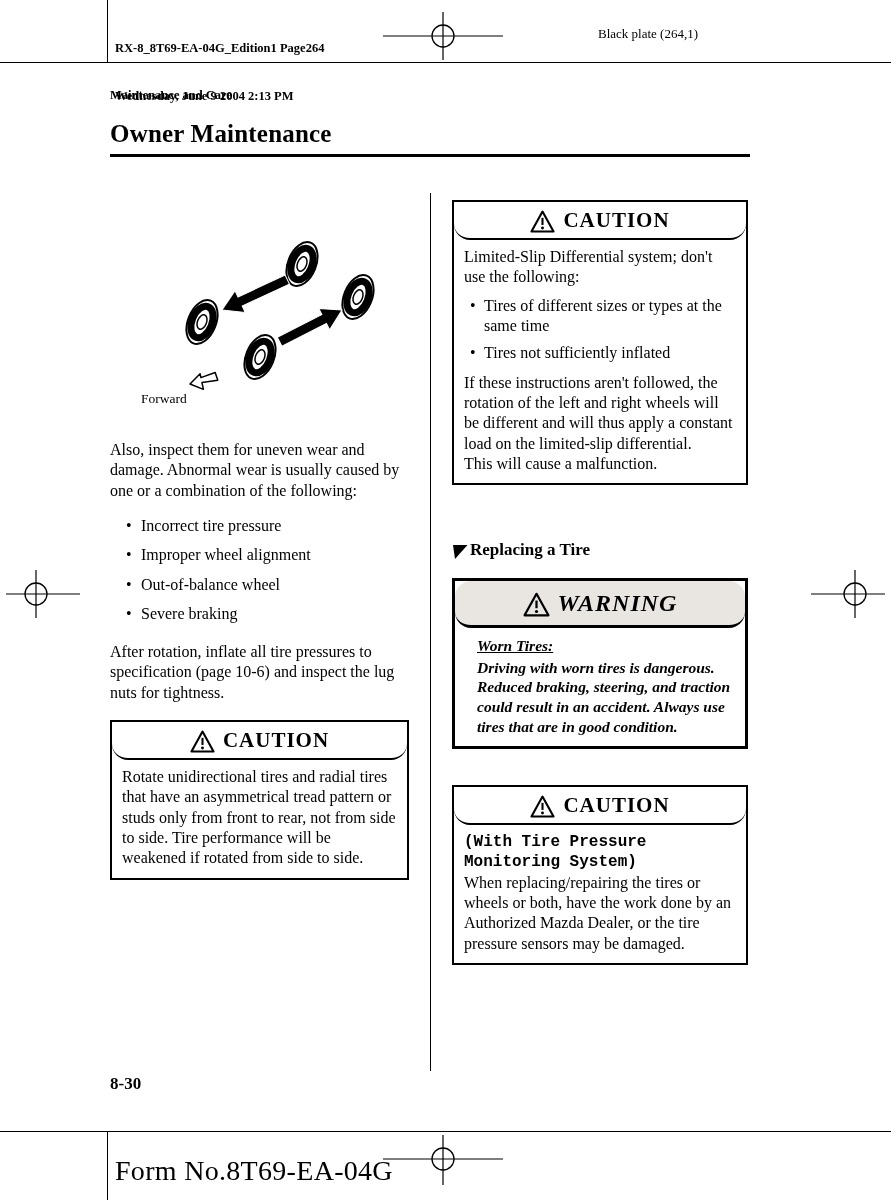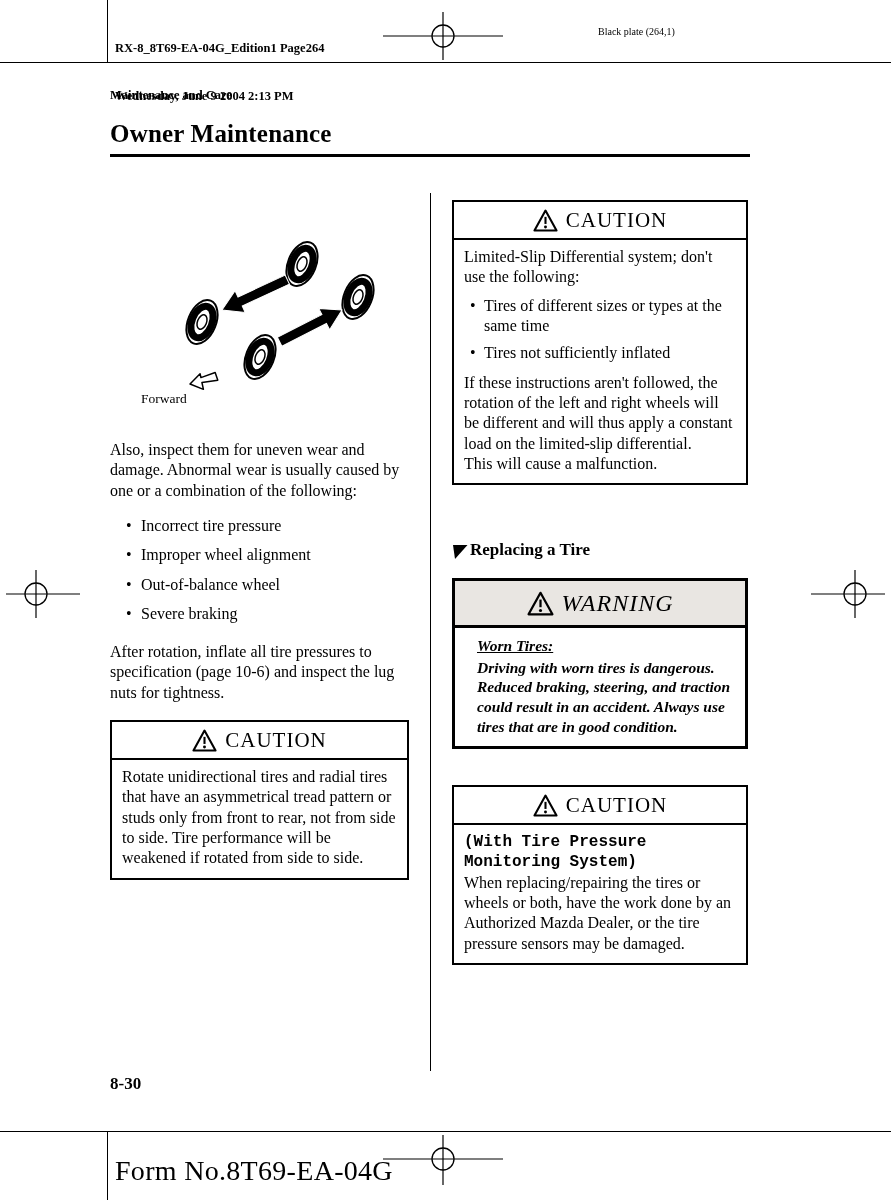--- a/index.html
+++ b/index.html
@@ -13,41 +13,41 @@
     overflow: hidden;
   }
   .abs { position: absolute; }
   .hline { position: absolute; left: 0; width: 891px; height: 1px; background: #000; }
   .vline { position: absolute; width: 1px; background: #000; }
 
   .print-header {
     position: absolute; left: 115px; top: 7px;
     font-size: 12.5px; font-weight: bold; line-height: 1.3; white-space: pre;
   }
-  .plate { position: absolute; left: 598px; top: 26px; font-size: 10px; }
+  .plate { position: absolute; left: 598px; top: 26px; font-size: 13px; }
 
   .kicker { position: absolute; left: 110px; top: 88px; font-size: 12.5px; font-weight: bold; }
   .page-title { position: absolute; left: 110px; top: 120px; font-size: 25px; font-weight: bold; letter-spacing: .2px; }
   .title-rule { position: absolute; left: 110px; top: 154px; width: 640px; height: 3px; background: #000; }
   .col-divider { position: absolute; left: 430px; top: 193px; width: 1px; height: 878px; background: #000; }
 
   .body-text { font-size: 16px; line-height: 1.27; }
   .para { position: absolute; width: 302px; margin: 0; }
 
   ul.bullets { list-style: none; margin: 0; padding: 0; }
   ul.bullets li { position: relative; padding-left: 17px; }
   ul.bullets li::before { content: "\2022"; position: absolute; left: 2px; }
   .left-bullets { position: absolute; left: 124px; top: 516px; }
   .left-bullets li { margin-bottom: 9px; }
 
   .warnbox { position: absolute; border: 2px solid #000; background: #fff; box-sizing: border-box; }
   .warnbox-header {
-    display: flex; align-items: center; justify-content: center; gap: 8px;
+    display: flex; align-items: flex-end; justify-content: center; gap: 8px;
     padding: 6px 0 5px; border-bottom: 2px solid #000;
-    font-size: 21px; font-weight: normal; letter-spacing: 1px;
+    font-size: 21px; font-weight: bold; letter-spacing: 1px; border-radius: 16px;
   }
   .warnbox-body { padding: 7px 10px 9px; font-size: 16px; line-height: 1.27; }
   .warnbox-body p { margin: 0; }
   .warnbox-body p.gap { margin-bottom: 8px; }
   .warnbox-body ul.bullets { margin: 0 0 9px 0; }
   .warnbox-body ul.bullets li { margin-bottom: 7px; padding-left: 20px; }
   .warnbox-body ul.bullets li::before { left: 6px; }
 
   .warning-style { border-width: 3px; }
   .warning-style .warnbox-header {

